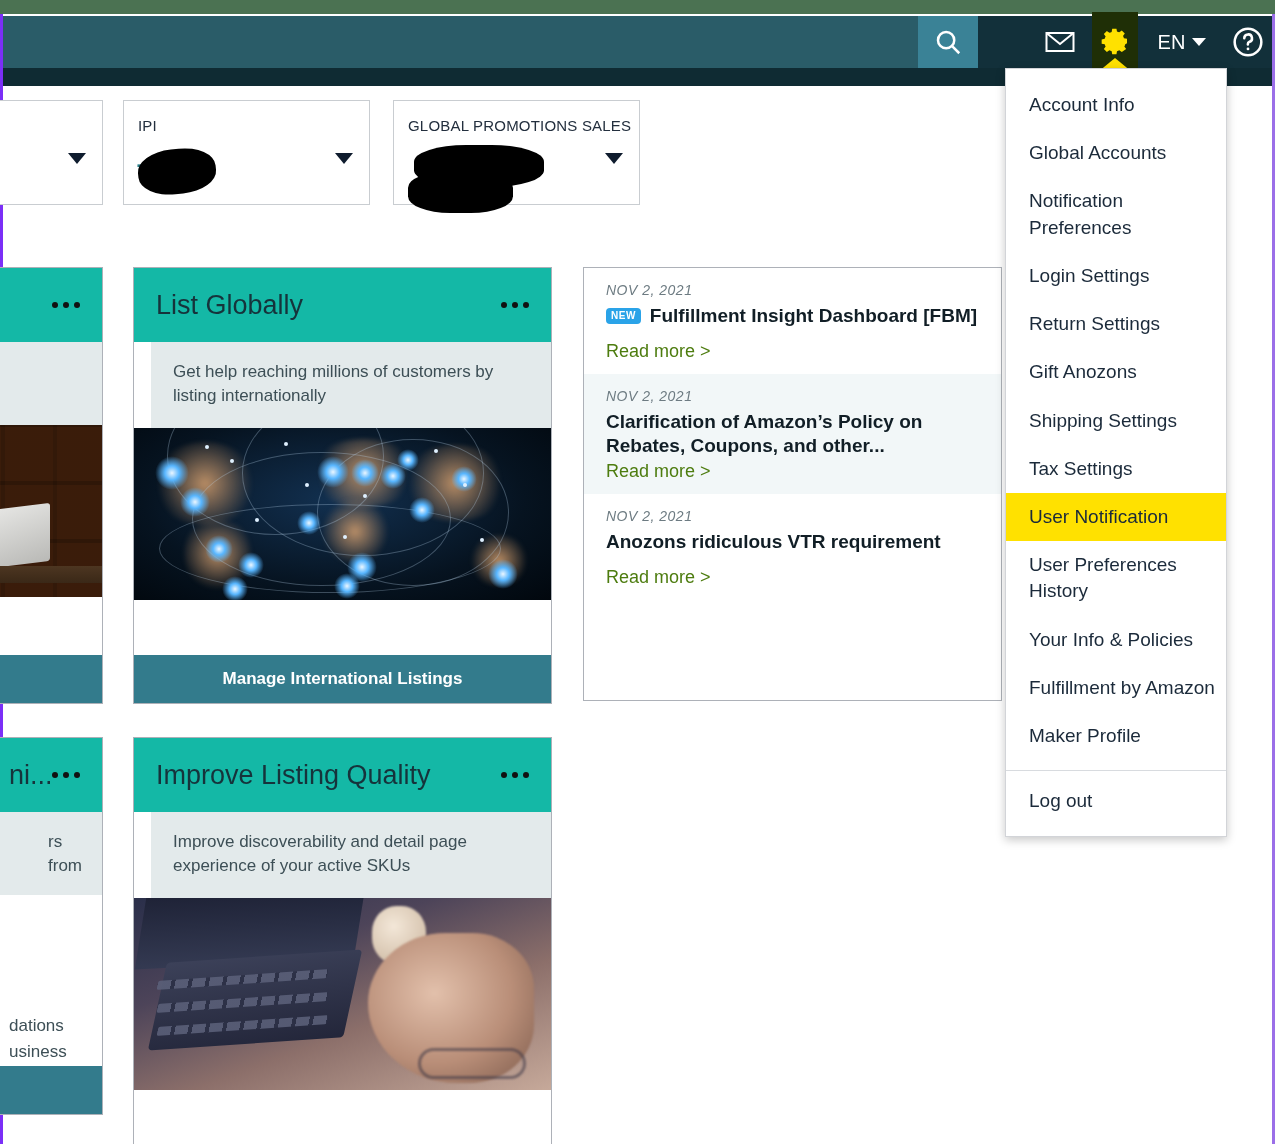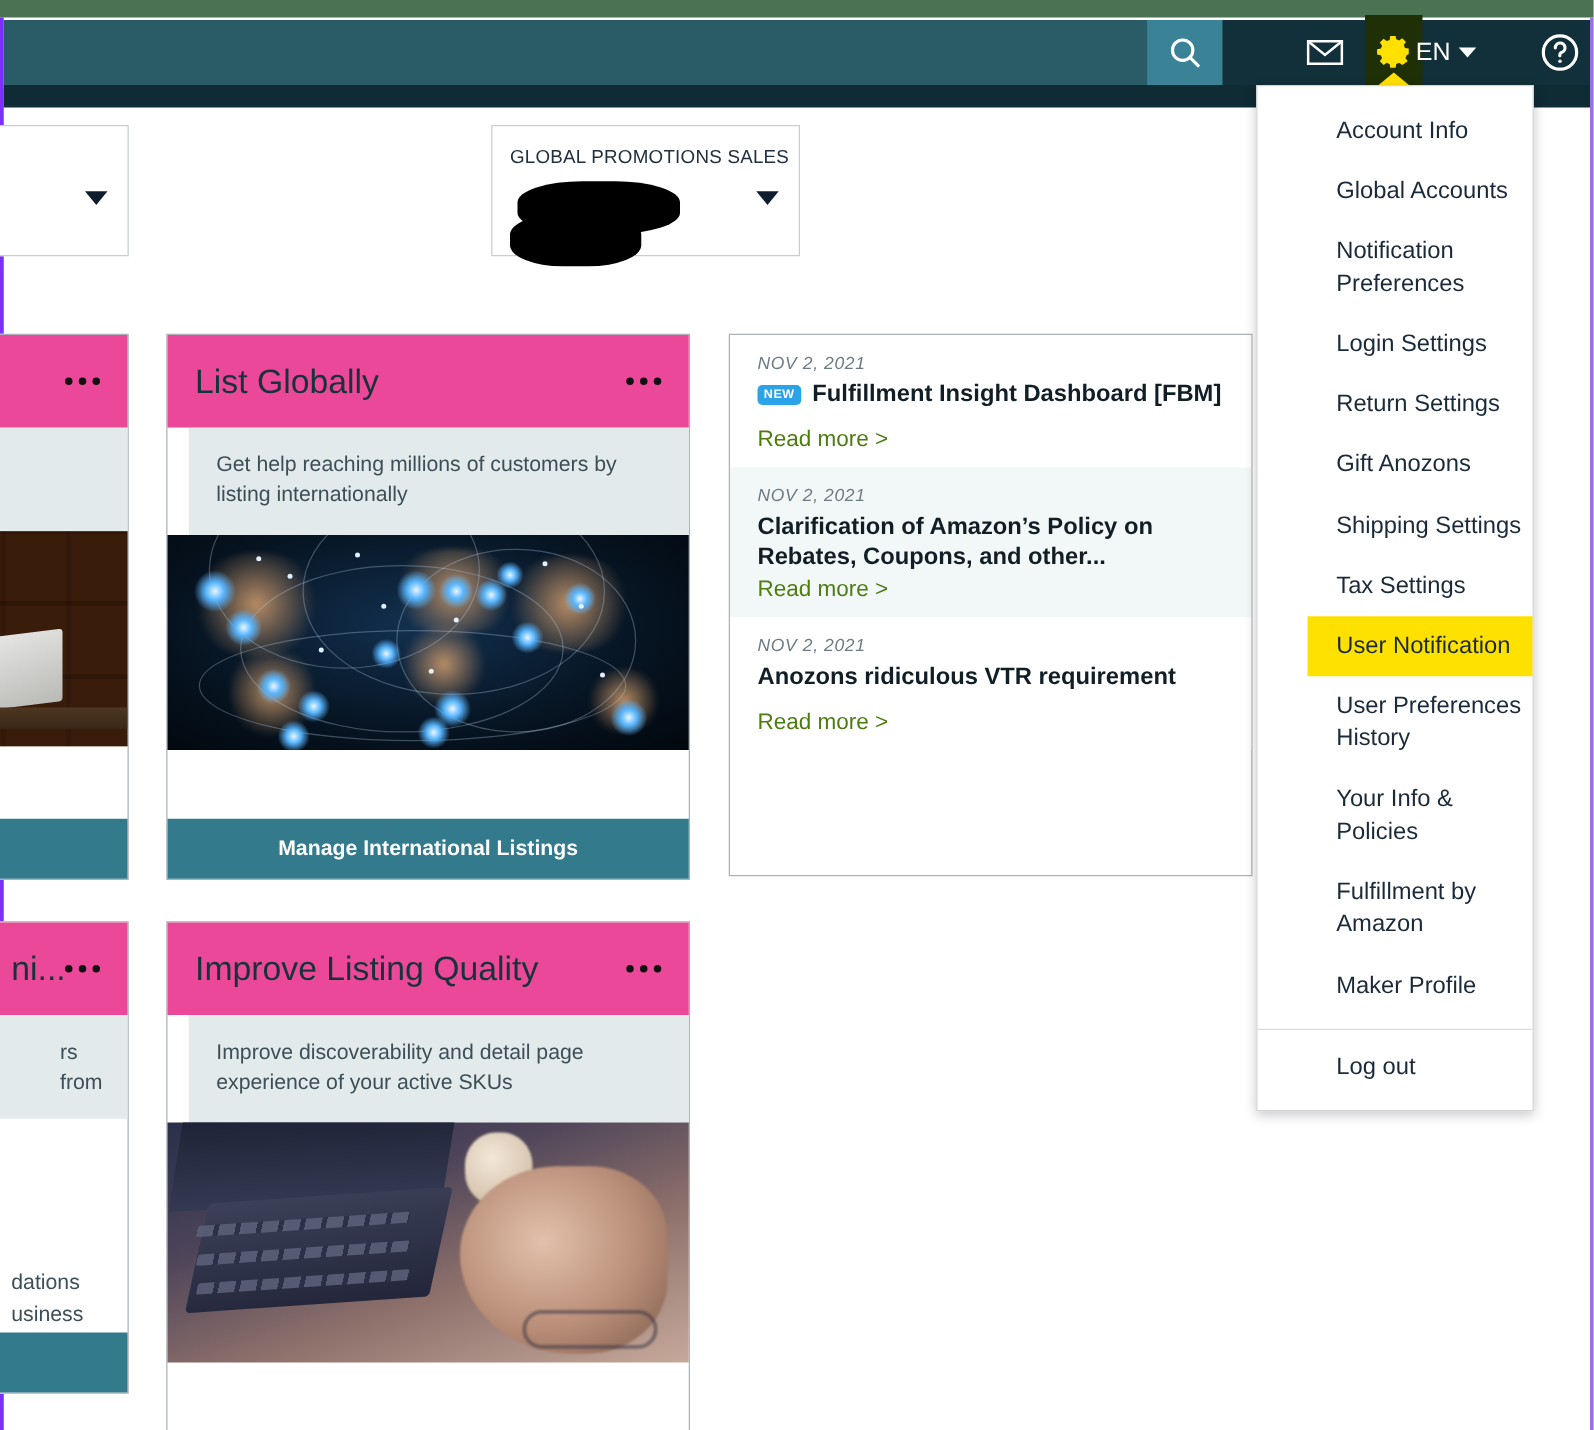--- a/index.html
+++ b/index.html
@@ -62,21 +62,21 @@
     width: 0; height: 0;
     border-left: 17px solid transparent;
     border-right: 17px solid transparent;
     border-bottom: 14px solid #ffe100;
   }
   .gear-pointer-box {
     position: absolute; left: 1098px; top: 70px; width: 34px; height: 12px;
     background: #ffe100;
   }
   .lang-wrap {
-    left: 1121px; width: 72px; gap: 7px;
+    left: 1146px; width: 72px; gap: 7px;
     color: #fff; font-size: 20px;
   }
   .help-wrap { left: 1224px; width: 48px; }
   .caret-down {
     width: 0; height: 0;
     border-left: 7px solid transparent;
     border-right: 7px solid transparent;
     border-top: 8px solid #ffffff;
   }
 
@@ -109,21 +109,21 @@
   }
   .redact-ipi { left: 2px; top: 4px; width: 78px; height: 45px; transform: rotate(-6deg); }
   .redact-gps-a { left: 8px; top: 0px; width: 130px; height: 42px; border-radius: 40%; }
   .redact-gps-b { left: 2px; top: 26px; width: 105px; height: 42px; border-radius: 40%; }
 
   
   .card {
     position: absolute; background: #fff; border: 1px solid #adb1b8;
   }
   .card-head {
-    position: relative; height: 74px; background: #ec4899;
+    position: relative; height: 74px; background: #14b8a6;
     display: flex; align-items: center; padding: 0 22px;
   }
   .card-title {
     font-size: 27px; color: #16333b; font-weight: 400;
     white-space: nowrap; overflow: hidden;
   }
   .dots {
     position: absolute; right: 22px; top: 50%; transform: translateY(-50%);
     display: flex; gap: 5px;
   }
@@ -247,21 +247,21 @@
     position: absolute; left: 1005px; top: 68px; width: 222px;
     background: #fff;
     border: 1px solid #d2d4d8;
     box-shadow: 0 3px 9px rgba(0,0,0,.22);
     padding: 12px 0 10px 0;
     z-index: 50;
   }
   .menu-item {
     display: block; padding: 11px 0 11px 23px;
     font-size: 19px; color: #1b2a3a; line-height: 1.38;
-    cursor: pointer; white-space: normal; margin-left: 40px;
+    cursor: pointer; white-space: normal;
   }
   .menu-item.highlight { background: #ffe100; }
   .menu-sep {
     height: 1px; background: #d8dbdf; margin: 10px 0 6px 0;
   }
 
   
   .frag-title { font-size: 27px; color: #16333b; }
 </style>
 </head>
@@ -310,20 +310,28 @@
       <circle cx="12" cy="12" r="10"></circle>
       <path d="M9.2 9.2a2.9 2.9 0 1 1 3.6 2.8c-.7.25-.9.8-.9 1.5v.4" stroke-linecap="round"></path>
       <circle cx="12" cy="17.2" r="1.05" fill="#ffffff" stroke="none"></circle>
     </svg>
   </div>
 
   <div class="kpi kpi-partial">
     <span class="kpi-chev"></span>
   </div>
 
+  <div class="kpi kpi-ipi">
+    <span class="kpi-label">IPI</span>
+    <span class="kpi-value">
+      <span class="redact redact-ipi"></span>
+      <span>- 551</span>
+    </span>
+    <span class="kpi-chev"></span>
+  </div>
 
   <div class="kpi kpi-gps">
     <span class="kpi-label">GLOBAL PROMOTIONS SALES</span>
     <span class="kpi-value">
       <span class="redact redact-gps-a"></span>
       <span class="redact redact-gps-b"></span>
       <span></span>
     </span>
     <span class="kpi-chev"></span>
   </div>

